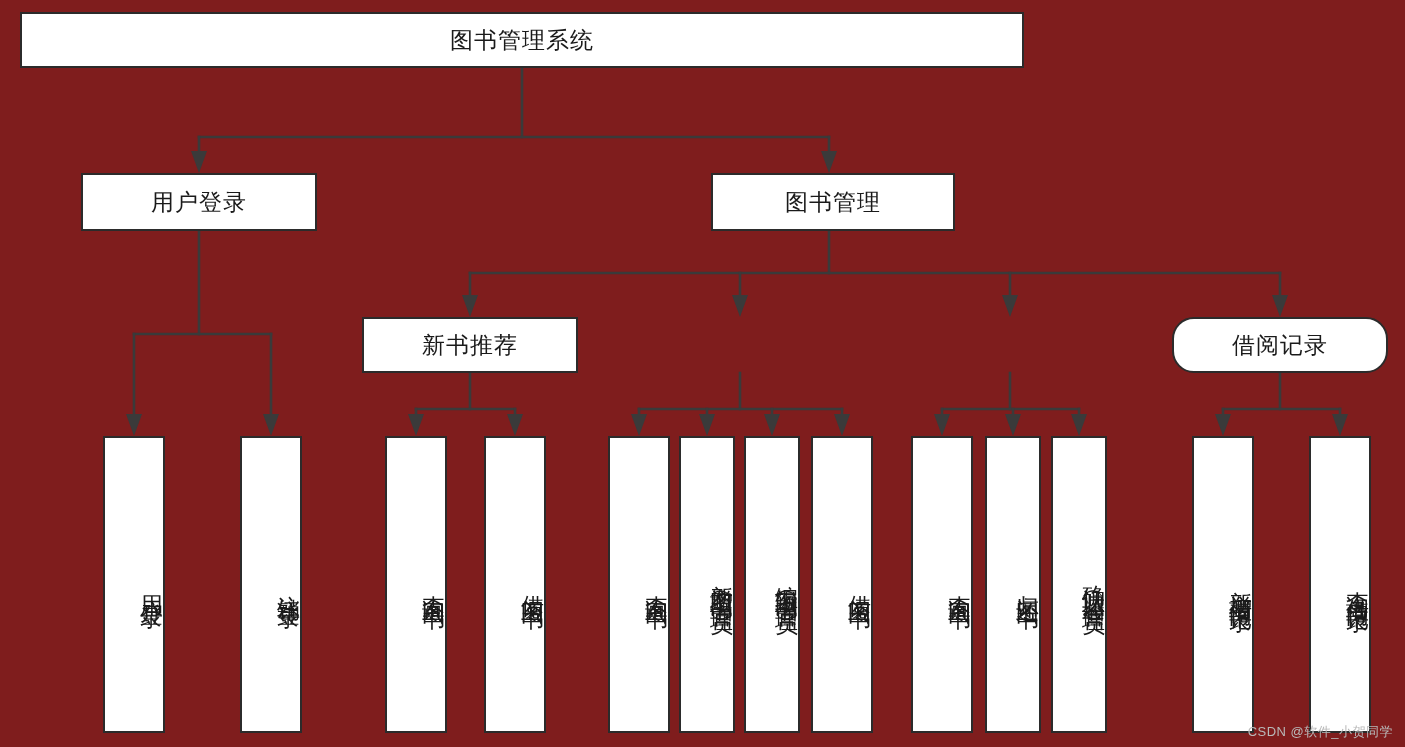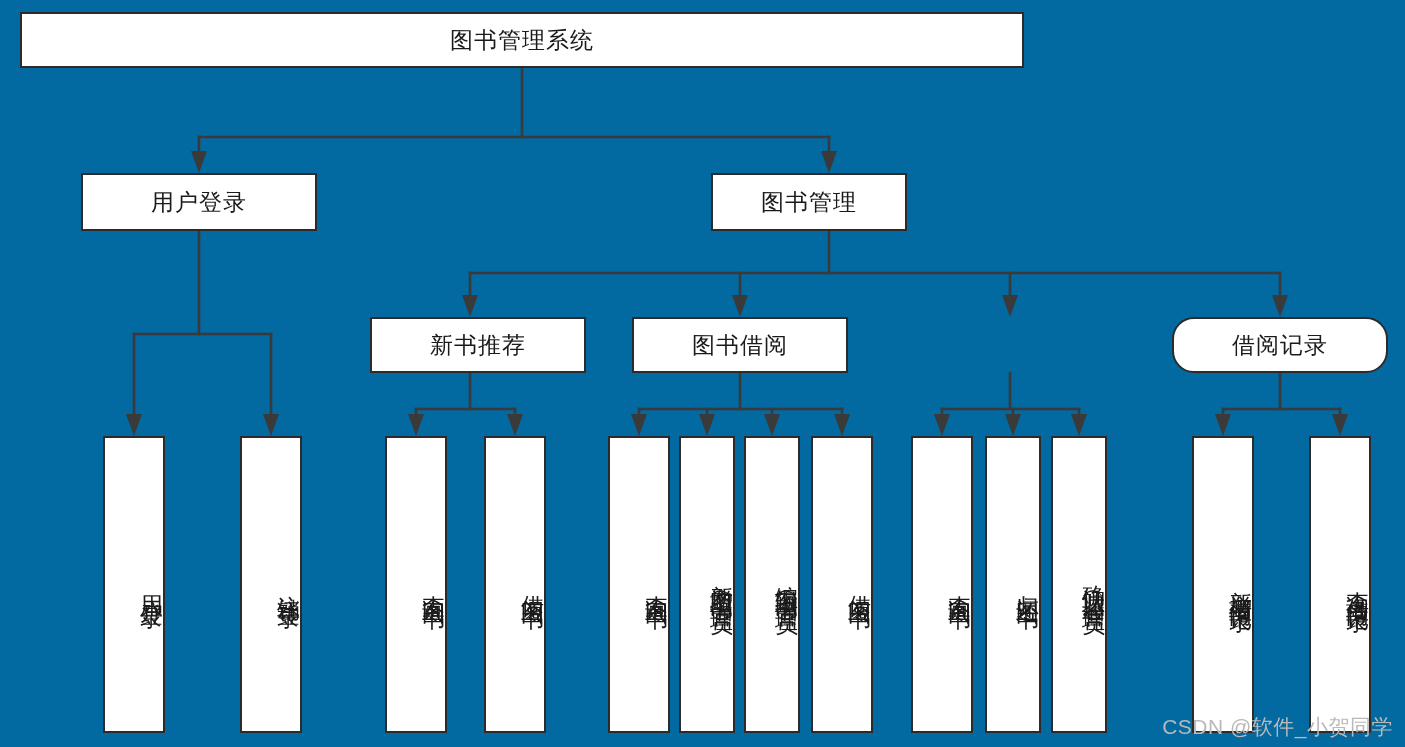--- a/index.html
+++ b/index.html
@@ -8,21 +8,21 @@
     padding: 0;
     background: #ffffff;
   }
   body {
     font-family: "Liberation Sans", "DejaVu Sans", sans-serif;
   }
   #canvas {
     position: relative;
     width: 1405px;
     height: 747px;
-    background: #0369a1;
+    background: #7f1d1d;
     overflow: hidden;
   }
   #edges {
     position: absolute;
     left: 0;
     top: 0;
     width: 1405px;
     height: 747px;
     pointer-events: none;
   }
@@ -51,21 +51,21 @@
     letter-spacing: 4px;
     line-height: 1;
     padding: 14px 0;
     align-items: flex-start;
     justify-content: center;
   }
   .watermark {
     position: absolute;
     right: 12px;
     bottom: 6px;
-    font-size: 21px;
+    font-size: 13px;
     color: #b9b9b9;
     letter-spacing: 0.5px;
     white-space: nowrap;
   }
 </style>
 </head>
 <body>
 
 <div id="canvas">
 
@@ -124,29 +124,26 @@
       <polygon points="1332,414 1348,414 1340,436" fill="#3a3a3a"></polygon>
     </svg>
 
   <div class="node node-h node-root" style="left:20px; top:12px; width:1004px; height:56px;">
     <span>图书管理系统</span>
   </div>
 
   <div class="node node-h" style="left:81px; top:173px; width:236px; height:58px;">
     <span>用户登录</span>
   </div>
-  <div class="node node-h" style="left:711px; top:173px; width:196px; height:58px;">
+  <div class="node node-h" style="left:711px; top:173px; width:244px; height:58px;">
     <span>图书管理</span>
   </div>
 
-  <div class="node node-h" style="left:362px; top:317px; width:216px; height:56px;margin-left:8px;">
+  <div class="node node-h" style="left:362px; top:317px; width:216px; height:56px;">
     <span>新书推荐</span>
-  </div>
-  <div class="node node-h" style="left:632px; top:317px; width:216px; height:56px;">
-    <span>图书借阅</span>
   </div>
   <div class="node node-h" style="left:1172px; top:317px; width:216px; height:56px;border-radius:22px;">
     <span>借阅记录</span>
   </div>
 
   <div class="node node-v" style="left:103px; top:436px; width:62px; height:297px;">
     <span>用户登录</span>
   </div>
   <div class="node node-v" style="left:240px; top:436px; width:62px; height:297px;">
     <span>注销登录</span>

